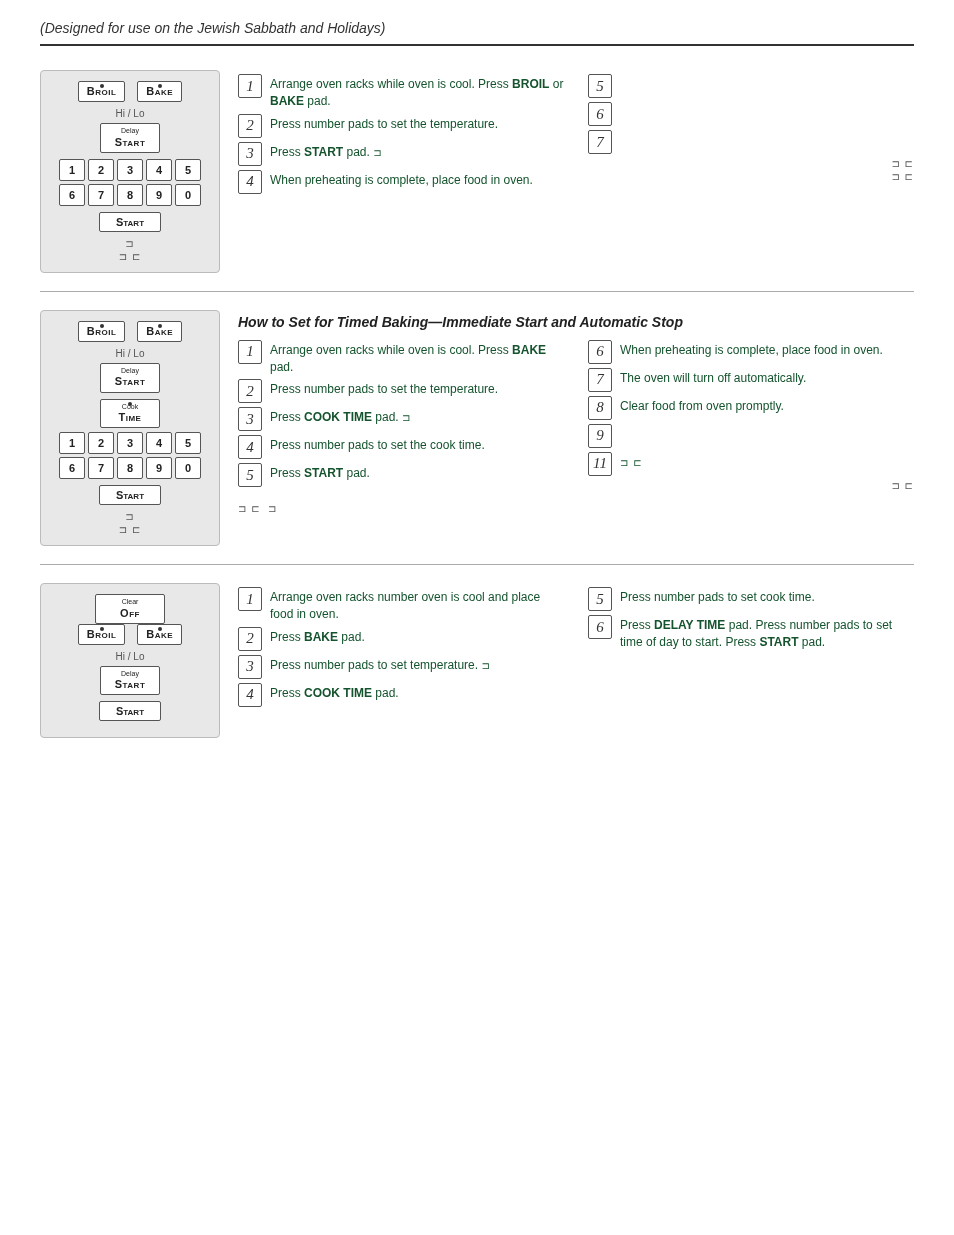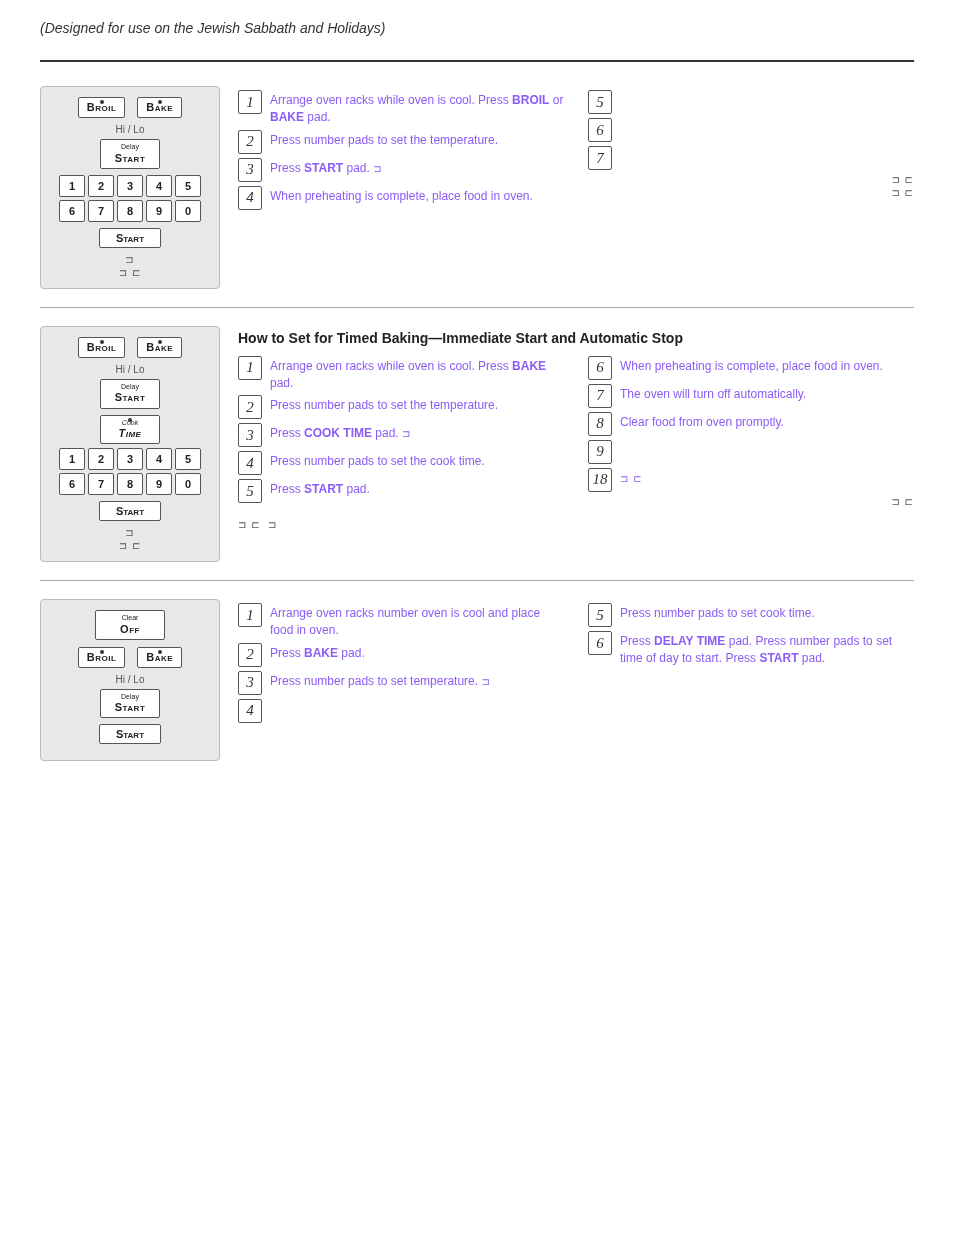--- a/index.html
+++ b/index.html
@@ -10,21 +10,21 @@
       color: #222;
       width: 954px;
       min-height: 1235px;
       padding: 20px 40px;
     }
 
     .page-subtitle {
       font-style: italic;
       font-size: 14px;
       color: #333;
-      padding-bottom: 24px;
+      padding-bottom: 8px;
       border-bottom: 2px solid #333;
       margin-bottom: 24px;
     }
 
     .section {
       display: flex;
       flex-direction: row;
       gap: 18px;
       margin-bottom: 0;
       padding-bottom: 18px;
@@ -157,20 +157,21 @@
     
     .steps-area {
       flex: 1;
       display: flex;
       flex-direction: column;
       gap: 4px;
       padding-top: 4px;
     }
 
     .section-title {
+      font-style: italic;
       font-weight: bold;
       font-size: 14px;
       margin-bottom: 6px;
     }
 
     .step-item {
       display: flex;
       flex-direction: row;
       align-items: flex-start;
       gap: 8px;
@@ -191,21 +192,21 @@
       align-items: center;
       justify-content: center;
       flex-shrink: 0;
       background: #fff;
       font-family: Georgia, serif;
     }
 
     .step-text {
       flex: 1;
       font-size: 12px;
-      color: #8b5cf6;
+      color: #14532d;
       padding-top: 2px;
       line-height: 1.4;
     }
 
     .two-col-steps {
       display: grid;
       grid-template-columns: 1fr 1fr;
       gap: 4px 24px;
     }
 
@@ -355,21 +356,21 @@
     </div>
     <div style="display:flex;justify-content:center;font-size:10px;color:#555;margin-bottom:4px;">
       <span>Hi / Lo</span>
     </div>
     <div class="panel-center">
       <div class="panel-button" style="min-width:60px;">
         <span class="btn-small">Delay</span>
         <span class="btn-label">Start</span>
       </div>
     </div>
-    <div class="panel-center" style="margin-bottom:4px;font-style:italic;">
+    <div class="panel-center" style="margin-bottom:4px;">
       <div class="panel-button" style="min-width:60px;">
         <span class="btn-dot"></span>
         <span class="btn-small">Cook</span>
         <span class="btn-label">Time</span>
       </div>
     </div>
     <div class="panel-numpad">
       <div class="numpad-row">
         <div class="numpad-key">1</div>
         <div class="numpad-key">2</div>
@@ -454,39 +455,39 @@
           <div class="step-text">Clear food from oven promptly.</div>
         </div>
         <div class="step-item">
           <div class="step-num">
               <em>9</em>
             </div>
           <div class="step-text"></div>
         </div>
         <div class="step-item">
           <div class="step-num">
-              <em>18</em>
+              <em>11</em>
             </div>
           <div class="step-text"><span class="inline-arrows">⊐ ⊏</span></div>
         </div>
         <div style="display:flex;justify-content:flex-end;margin-top:4px;">
           <span class="small-arrows">⊐ ⊏</span>
         </div>
       </div>
     </div>
     <div class="note-text">
       <span class="small-arrows">⊐ ⊏&nbsp;&nbsp;⊐</span>
     </div>
   </div>
 </div>
 
 <div class="section" style="border-bottom:none;">
 
   <div class="control-panel">
-    <div class="panel-center" style="margin-bottom:7px;">
+    <div class="panel-center" style="margin-bottom:0;">
       <div class="panel-button" style="min-width:70px;">
         <span class="btn-small">Clear</span>
         <span class="btn-label">Off</span>
       </div>
     </div>
     <div class="panel-top-buttons">
       <div class="panel-button">
         <span class="btn-dot"></span>
         <span class="btn-label">Broil</span>
       </div>
@@ -530,20 +531,21 @@
         <div class="step-item">
           <div class="step-num">
               <em>3</em>
             </div>
           <div class="step-text">Press number pads to set temperature. <span class="inline-arrows">⊐</span></div>
         </div>
         <div class="step-item">
           <div class="step-num">
               <em>4</em>
             </div>
+          <div class="step-text">Press <strong>COOK TIME</strong> pad.</div>
         </div>
       </div>
       <div>
         <div class="step-item">
           <div class="step-num">
               <em>5</em>
             </div>
           <div class="step-text">Press number pads to set cook time.</div>
         </div>
         <div class="step-item">

